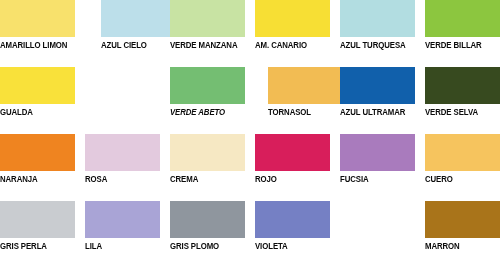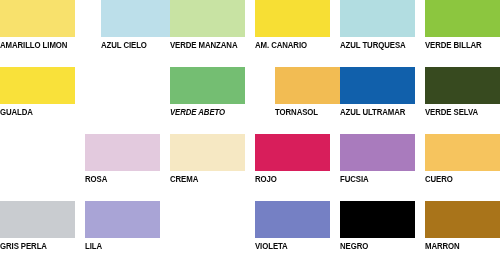--- a/index.html
+++ b/index.html
@@ -72,31 +72,35 @@
       <span class="swatch-label">VERDE BILLAR</span>
     </div>
     <div class="swatch-cell" style="left: 0px; top: 67px;">
       <span class="swatch-chip" style="width: 75px; height: 37px; background: rgb(249, 225, 58);"></span>
       <span class="swatch-label">GUALDA</span>
     </div>
     <div class="swatch-cell" style="left: 170px; top: 67px; font-style: italic;">
       <span class="swatch-chip" style="width: 75px; height: 37px; background: rgb(116, 190, 114);"></span>
       <span class="swatch-label">VERDE ABETO</span>
     </div>
-    <div class="swatch-cell" style="left: 255px; top: 67px; padding-left: 20px;">
+    <div class="swatch-cell" style="left: 248px; top: 67px; padding-left: 20px;">
       <span class="swatch-chip" style="width: 75px; height: 37px; background: rgb(242, 188, 83);"></span>
       <span class="swatch-label">TORNASOL</span>
     </div>
     <div class="swatch-cell" style="left: 340px; top: 67px;">
       <span class="swatch-chip" style="width: 75px; height: 37px; background: rgb(17, 96, 171);"></span>
       <span class="swatch-label">AZUL ULTRAMAR</span>
     </div>
     <div class="swatch-cell" style="left: 425px; top: 67px;">
       <span class="swatch-chip" style="width: 75px; height: 37px; background: rgb(55, 74, 31);"></span>
       <span class="swatch-label">VERDE SELVA</span>
+    </div>
+    <div class="swatch-cell" style="left: 0px; top: 134px;">
+      <span class="swatch-chip" style="width: 75px; height: 37px; background: rgb(239, 132, 32);"></span>
+      <span class="swatch-label">NARANJA</span>
     </div>
     <div class="swatch-cell" style="left: 85px; top: 134px;">
       <span class="swatch-chip" style="width: 75px; height: 37px; background: rgb(227, 202, 222);"></span>
       <span class="swatch-label">ROSA</span>
     </div>
     <div class="swatch-cell" style="left: 170px; top: 134px;">
       <span class="swatch-chip" style="width: 75px; height: 37px; background: rgb(246, 232, 195);"></span>
       <span class="swatch-label">CREMA</span>
     </div>
     <div class="swatch-cell" style="left: 255px; top: 134px;">
@@ -112,25 +116,25 @@
       <span class="swatch-label">CUERO</span>
     </div>
     <div class="swatch-cell" style="left: 0px; top: 201px;">
       <span class="swatch-chip" style="width: 75px; height: 37px; background: rgb(201, 204, 208);"></span>
       <span class="swatch-label">GRIS PERLA</span>
     </div>
     <div class="swatch-cell" style="left: 85px; top: 201px;">
       <span class="swatch-chip" style="width: 75px; height: 37px; background: rgb(169, 164, 214);"></span>
       <span class="swatch-label">LILA</span>
     </div>
+    <div class="swatch-cell" style="left: 170px; top: 201px;">
+      <span class="swatch-chip" style="width: 75px; height: 37px; background: rgb(143, 150, 158);"></span>
+      <span class="swatch-label">GRIS PLOMO</span>
+    </div>
     <div class="swatch-cell" style="left: 255px; top: 201px;">
       <span class="swatch-chip" style="width: 75px; height: 37px; background: rgb(117, 128, 196);"></span>
       <span class="swatch-label">VIOLETA</span>
-    </div>
-    <div class="swatch-cell" style="left: 340px; top: 201px;">
-      <span class="swatch-chip" style="width: 75px; height: 37px; background: rgb(0, 0, 0);"></span>
-      <span class="swatch-label">NEGRO</span>
     </div>
     <div class="swatch-cell" style="left: 425px; top: 201px;">
       <span class="swatch-chip" style="width: 75px; height: 37px; background: rgb(169, 116, 26);"></span>
       <span class="swatch-label">MARRON</span>
     </div>
   </div>
 
 </body></html>

